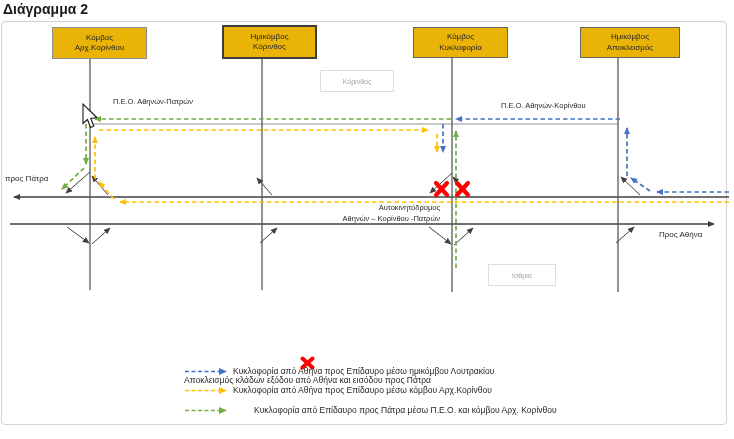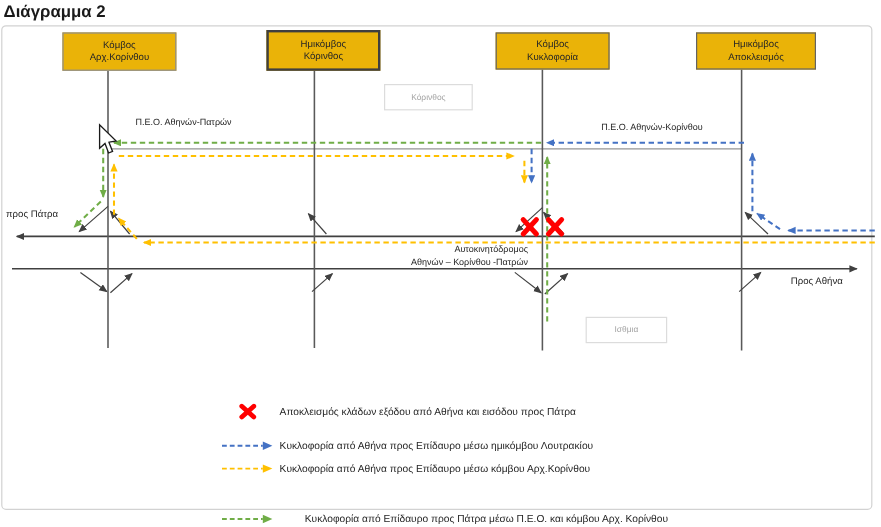--- a/index.html
+++ b/index.html
@@ -138,21 +138,21 @@
 
   <div class="rlabel" style="left:113px;top:97px;">Π.Ε.Ο. Αθηνών-Πατρών</div>
   <div class="rlabel" style="left:477px;top:101px;padding-left:24px;">Π.Ε.Ο. Αθηνών-Κορίνθου</div>
   <div class="rlabel rlabel-lg" style="left:5px;top:174px;">προς Πάτρα</div>
   <div class="rlabel rlabel-lg" style="left:659px;top:230px;">Προς Αθήνα</div>
   <div class="mwlabel">
     <div>Αυτοκινητόδρομος</div>
     <div>Αθηνών – Κορίνθου -Πατρών</div>
   </div>
 
-  <div class="legend-row" style="top:336px;">
+  <div class="legend-row" style="top:356px;flex-direction:column;">
     <span class="legend-marker">
       <svg width="15" height="14" viewBox="0 0 15 14">
         <line x1="2.5" y1="2.5" x2="12.5" y2="11.5" stroke-width="4" stroke-linecap="round" stroke="#FF0000"></line>
         <line x1="12.5" y1="2.5" x2="2.5" y2="11.5" stroke-width="4" stroke-linecap="round" stroke="#FF0000"></line>
       </svg>
     </span>
     <span class="legend-label">Αποκλεισμός κλάδων εξόδου από Αθήνα και εισόδου προς Πάτρα</span>
   </div>
 
   <div class="legend-row" style="top:364px;">
@@ -168,21 +168,21 @@
   <div class="legend-row" style="top:383px;">
     <span class="legend-marker">
       <svg width="44" height="9" viewBox="0 0 44 9">
         <line x1="1" y1="4.5" x2="35" y2="4.5" stroke-width="1.6" stroke-dasharray="4 2.5" stroke="#FFC000"></line>
         <path d="M35,1 L43,4.5 L35,8 Z" fill="#FFC000"></path>
       </svg>
     </span>
     <span class="legend-label">Κυκλοφορία από Αθήνα προς Επίδαυρο μέσω κόμβου Αρχ.Κορίνθου</span>
   </div>
 
-  <div class="legend-row" style="top:425px;gap:26px;">
+  <div class="legend-row" style="top:403px;gap:26px;">
     <span class="legend-marker">
       <svg width="44" height="9" viewBox="0 0 44 9">
         <line x1="1" y1="4.5" x2="35" y2="4.5" stroke-width="1.6" stroke-dasharray="4 2.5" stroke="#70AD47"></line>
         <path d="M35,1 L43,4.5 L35,8 Z" fill="#70AD47"></path>
       </svg>
     </span>
     <span class="legend-label">Κυκλοφορία από Επίδαυρο προς Πάτρα μέσω Π.Ε.Ο. και κόμβου Αρχ. Κορίνθου</span>
   </div>
 
 </div>

